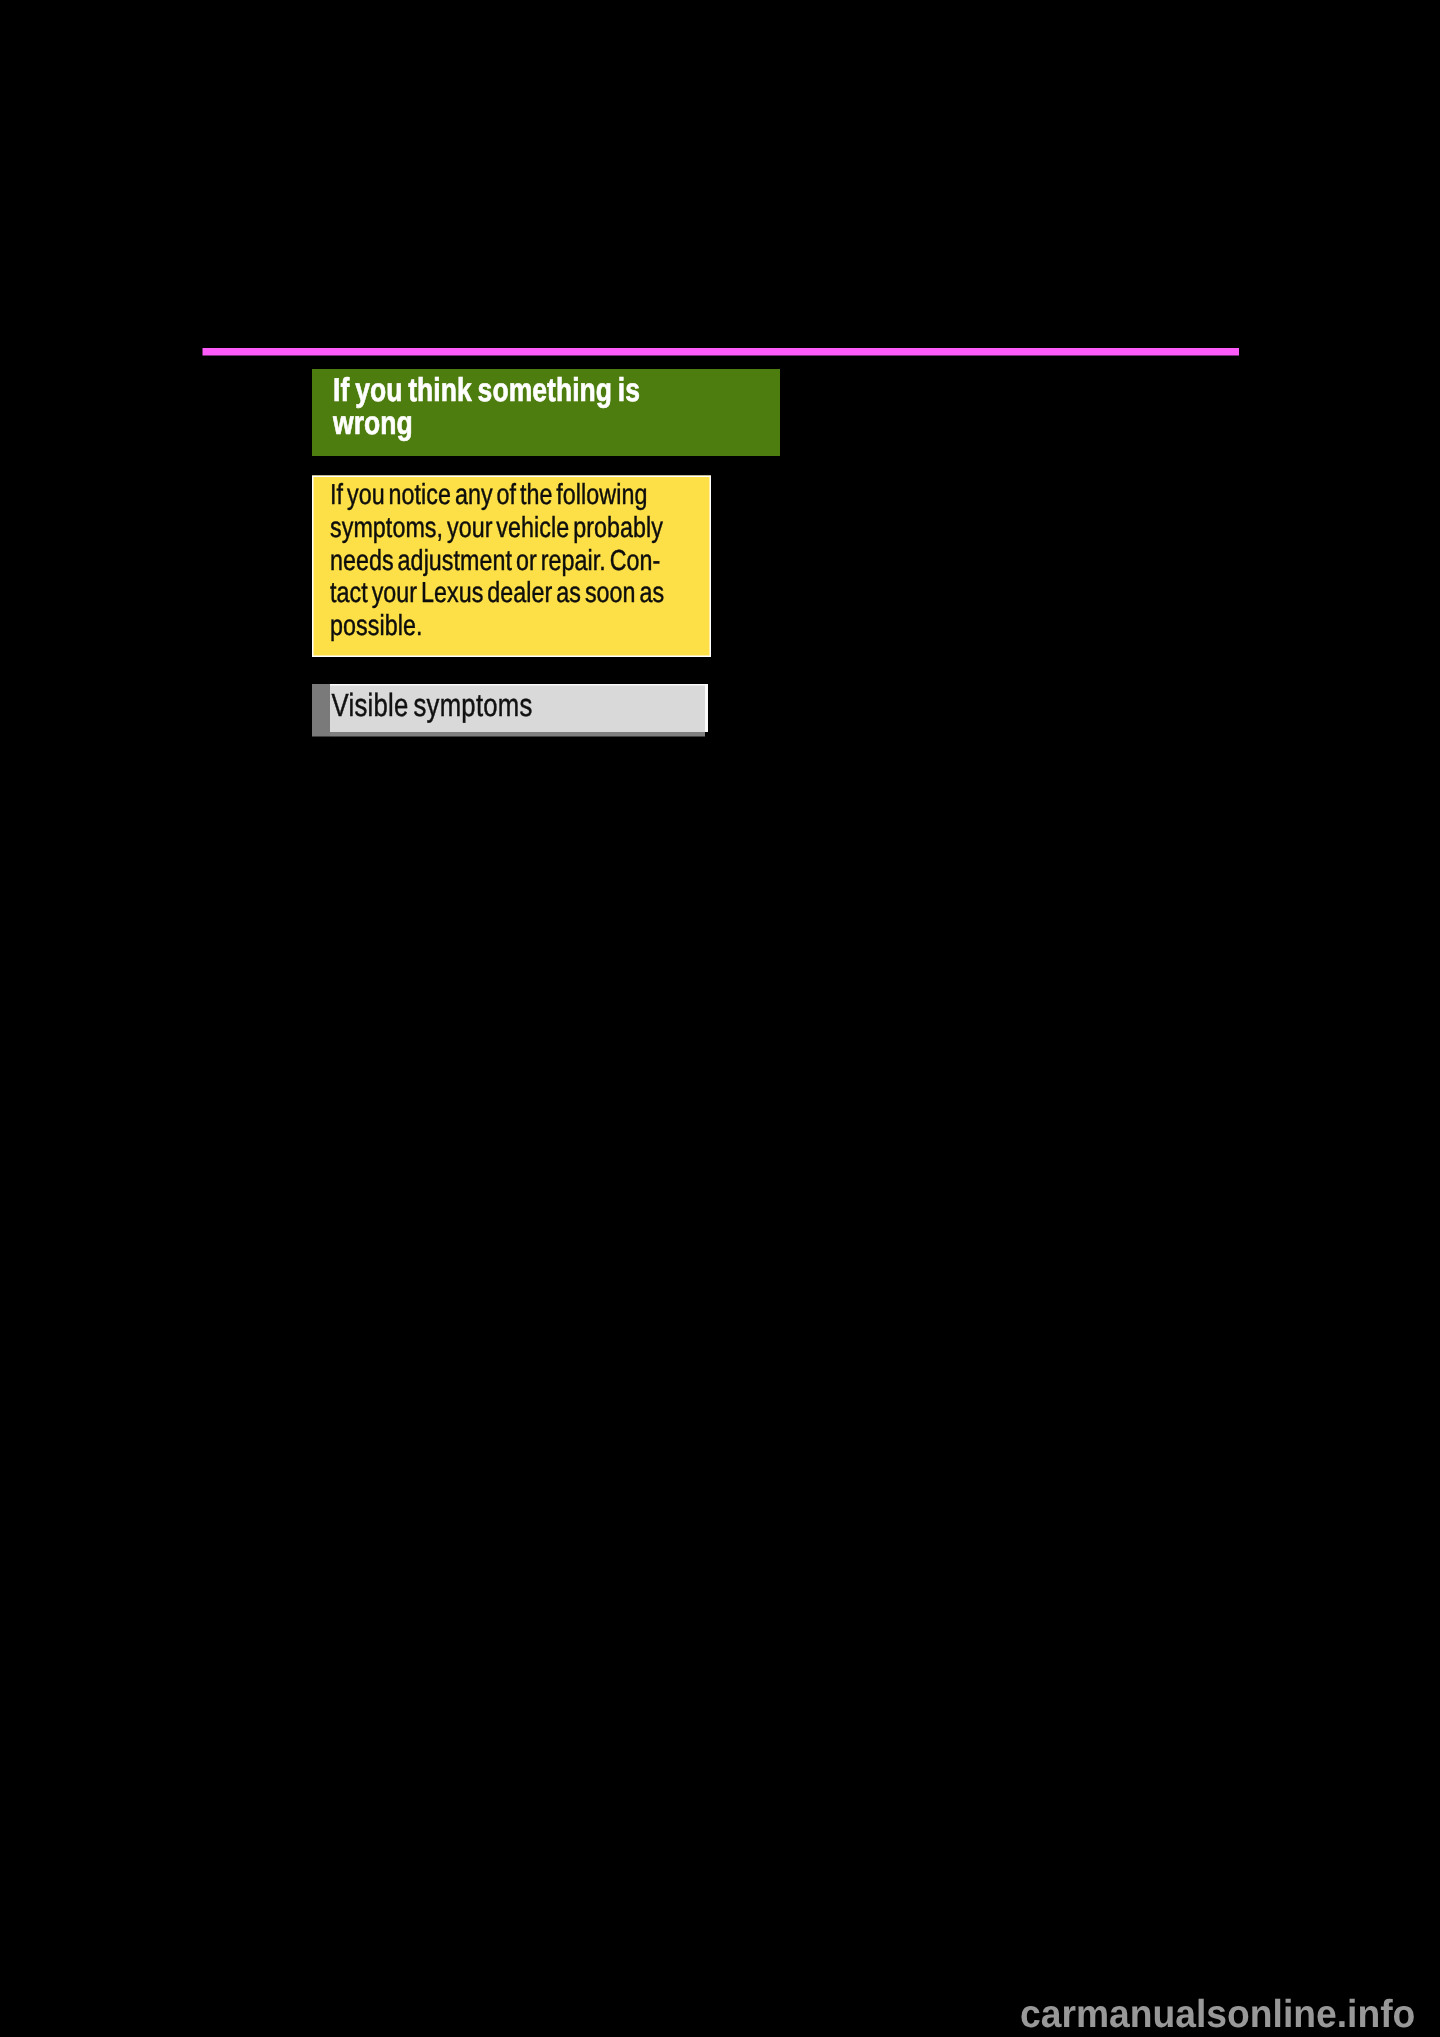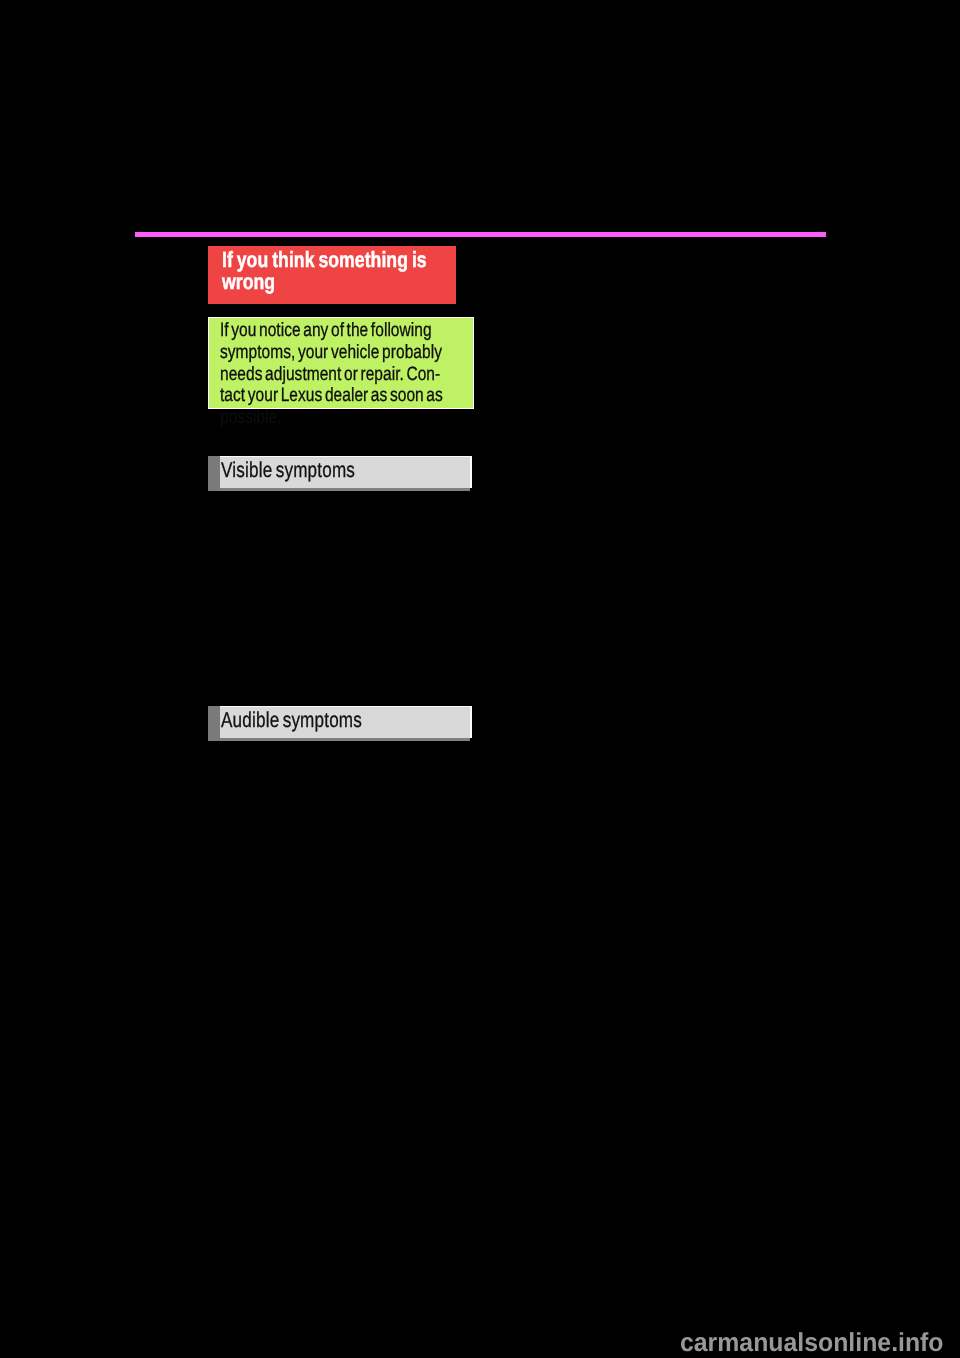--- a/index.html
+++ b/index.html
@@ -11,30 +11,30 @@
     position: relative;
     -webkit-font-smoothing: antialiased;
     text-rendering: geometricPrecision;
   }
   .page { position:absolute; left:0; top:0; width:960px; height:1358px; background:#000; }
 
   
   .rule { position:absolute; left:135px; top:231.6px; width:691px; height:5.2px; background:#fd5cfb; }
 
   
-  .title-box { position:absolute; left:208px; top:246px; width:248px; height:58px; background:#ef4444; }
+  .title-box { position:absolute; left:208px; top:246px; width:312px; height:58px; background:#4d7c0f; }
   .title-lines { position:absolute; left:14px; top:0px; width:400px;
      font-weight:bold; font-size:22px; line-height:22px; color:#ffffff;
      transform:scaleX(0.803) translateZ(0); transform-origin:left top; white-space:nowrap;
      -webkit-text-stroke:0.45px #ffffff; letter-spacing:0.04px; word-spacing:-1.3px; }
   .title-lines .ln { display:block; }
   .title-lines .ln1 { padding-top:3px; }
 
   
-  .intro-box { position:absolute; left:208px; top:317px; width:266px; height:92px; background:#bef264;
+  .intro-box { position:absolute; left:208px; top:317px; width:266px; height:121px; background:#fde047;
      border:1.3px solid #ffffff; box-sizing:border-box; }
   .intro-lines { position:absolute; left:11px; top:0px; width:500px;
      font-size:19.3px; line-height:21.75px; color:#0d0d0d;
      transform:scaleX(0.805) translateZ(0); transform-origin:left top; white-space:nowrap;
      -webkit-text-stroke:0.3px #0d0d0d; letter-spacing:0.05px; word-spacing:-2.2px; }
   .intro-lines .ln { display:block; }
   .intro-lines .ln1 { padding-top:2px; }
 
   
   .sect { position:absolute; left:208px; width:308px; height:35px; }
@@ -75,22 +75,16 @@
     </div>
   </div>
 
   <div class="sect" style="top:456px">
     <div class="sect-tab"></div>
     <div class="sect-body"></div>
     <div class="sect-shade"></div>
     <div class="sect-label">Visible symptoms</div>
   </div>
 
-  <div class="sect" style="top:706px">
-    <div class="sect-tab"></div>
-    <div class="sect-body"></div>
-    <div class="sect-shade"></div>
-    <div class="sect-label">Audible symptoms</div>
-  </div>
 
 
   <div class="watermark">carmanualsonline.info</div>
 </div>
 
 </body></html>

